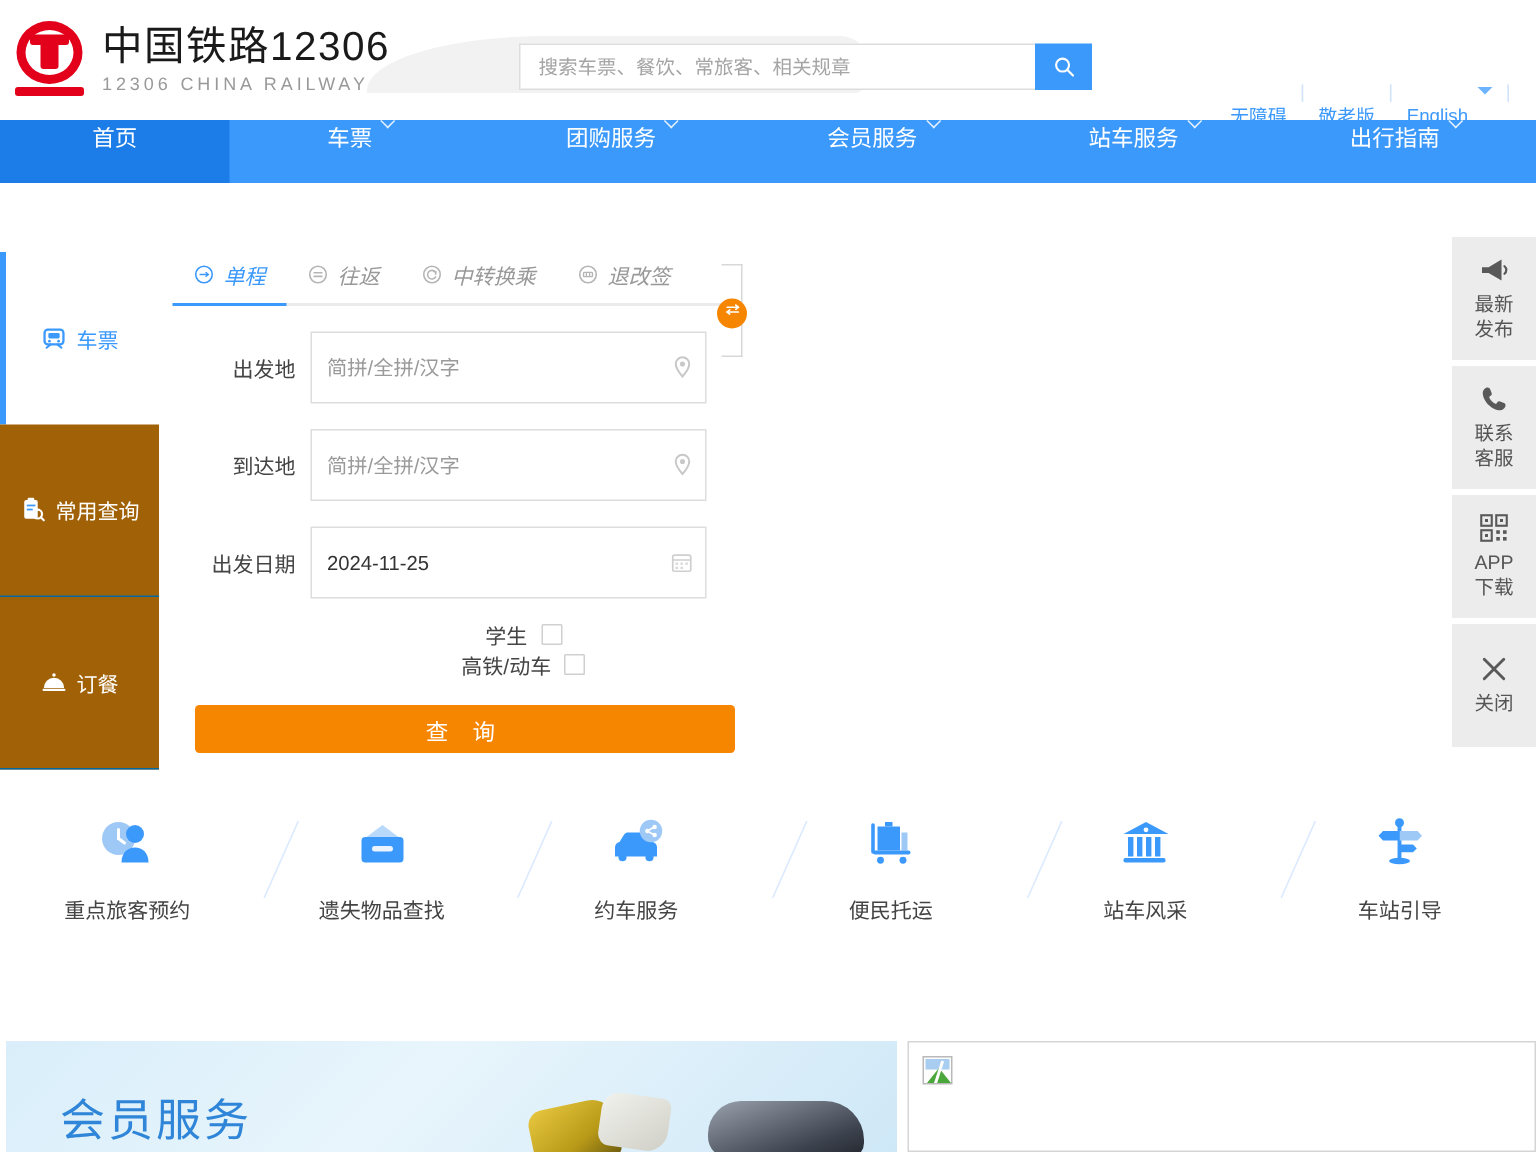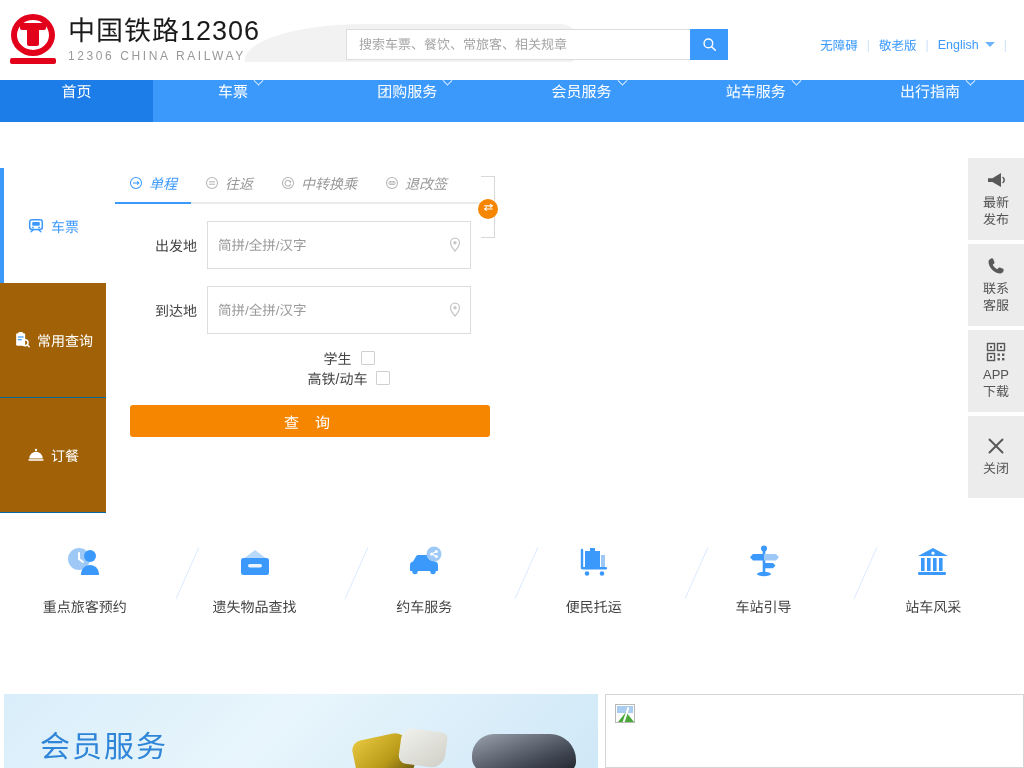--- a/index.html
+++ b/index.html
@@ -97,21 +97,21 @@
   }
   .search-btn svg { display: block; }
 
   .top-links {
     position: absolute;
     right: 8px; top: 35px;
     display: flex; align-items: center;
     font-size: 12.5px;
     color: #3b99fc;
   }
-  .top-links a { color: #3b99fc; text-decoration: none; cursor: pointer; }
+  .top-links a { color: #3b99fc; text-decoration: none; cursor: pointer; margin-top: 32px; }
   .top-links .sep { color: #cfe3fb; margin: 0 9px; }
   .caret-small {
     display: inline-block;
     margin-left: 6px;
     border-left: 5px solid transparent;
     border-right: 5px solid transparent;
     border-top: 5px solid #6cb4ff;
     vertical-align: middle;
   }
 
@@ -606,20 +606,37 @@
         <svg width="13" height="13" viewBox="0 0 14 14">
           <line x1="3" y1="5.2" x2="11" y2="5.2" stroke="#fff" stroke-width="1.2" stroke-linecap="round"></line>
           <polyline points="9.2,3.7 11,5.2 9.2,6.7" fill="none" stroke="#fff" stroke-width="1.2" stroke-linecap="round"></polyline>
           <line x1="3" y1="8.6" x2="11" y2="8.6" stroke="#fff" stroke-width="1.2" stroke-linecap="round"></line>
           <polyline points="4.8,7.1 3,8.6 4.8,10.1" fill="none" stroke="#fff" stroke-width="1.2" stroke-linecap="round"></polyline>
         </svg>
       </span>
     </div>
 
     
+    <div class="form-row">
+      <div class="form-label">出发日期</div>
+      <div class="field">
+        <input type="text" value="2024-11-25" style="">
+        <span class="field-ico">
+          <svg width="15" height="15" viewBox="0 0 16 16">
+            <rect x="1.6" y="2.8" width="12.8" height="11.4" rx="1.2" fill="none" stroke="#cfcfcf" stroke-width="1.2"></rect>
+            <line x1="1.6" y1="6.2" x2="14.4" y2="6.2" stroke="#cfcfcf" stroke-width="1.2"></line>
+            <rect x="3.6" y="8" width="1.7" height="1.7" fill="#d8d8d8"></rect>
+            <rect x="7.1" y="8" width="1.7" height="1.7" fill="#d8d8d8"></rect>
+            <rect x="10.6" y="8" width="1.7" height="1.7" fill="#d8d8d8"></rect>
+            <rect x="3.6" y="11" width="1.7" height="1.7" fill="#d8d8d8"></rect>
+            <rect x="7.1" y="11" width="1.7" height="1.7" fill="#d8d8d8"></rect>
+          </svg>
+        </span>
+      </div>
+    </div>
 
     
     <div class="check-row">
       <div class="check-item">
         <span>学生</span>
         <span class="cb"></span>
       </div>
       <div class="check-gap"></div>
       <div class="check-item">
         <span>高铁/动车</span>
@@ -731,42 +748,42 @@
         <rect x="10" y="24" width="25" height="2.6" rx="1.3" fill="#3b99fc"></rect>
         <path d="M10 7 L10 25" stroke="#3b99fc" stroke-width="2.4" stroke-linecap="round"></path>
         <circle cx="15" cy="30.5" r="2.3" fill="#3b99fc"></circle>
         <circle cx="30" cy="30.5" r="2.3" fill="#3b99fc"></circle>
       </svg>
       <span class="sv-label">便民托运</span>
     </div>
 
     <div class="service">
       <svg class="sv-ico" width="44" height="40" viewBox="0 0 44 40">
-        <circle cx="22" cy="5.5" r="3" fill="#3b99fc"></circle>
-        <rect x="20.7" y="7" width="2.6" height="23" fill="#3b99fc"></rect>
-        <path d="M22 11 L34 11 L37 14.2 L34 17.4 L22 17.4 Z" fill="#9ec9f7"></path>
-        <path d="M22 11 L11 11 L8 14.2 L11 17.4 L22 17.4 Z" fill="#3b99fc"></path>
-        <path d="M22 20 L31 20 L33.5 22.6 L31 25.2 L22 25.2 Z" fill="#3b99fc"></path>
-        <ellipse cx="22" cy="31" rx="7" ry="2.2" fill="#3b99fc"></ellipse>
-      </svg>
-      <span class="sv-label">车站引导</span>
-    </div>
-
-    <div class="service">
-      <svg class="sv-ico" width="44" height="40" viewBox="0 0 44 40">
         <path d="M22 5 L37 13 L7 13 Z" fill="#3b99fc"></path>
         <circle cx="22" cy="10.2" r="1.6" fill="#ffffff"></circle>
         <rect x="10" y="15" width="3.6" height="13" fill="#3b99fc"></rect>
         <rect x="16" y="15" width="3.6" height="13" fill="#3b99fc"></rect>
         <rect x="22" y="15" width="3.6" height="13" fill="#3b99fc"></rect>
         <rect x="28" y="15" width="3.6" height="13" fill="#3b99fc"></rect>
         <rect x="7" y="29" width="28" height="3" rx="1.2" fill="#3b99fc"></rect>
       </svg>
       <span class="sv-label">站车风采</span>
     </div>
+
+    <div class="service">
+      <svg class="sv-ico" width="44" height="40" viewBox="0 0 44 40">
+        <circle cx="22" cy="5.5" r="3" fill="#3b99fc"></circle>
+        <rect x="20.7" y="7" width="2.6" height="23" fill="#3b99fc"></rect>
+        <path d="M22 11 L34 11 L37 14.2 L34 17.4 L22 17.4 Z" fill="#9ec9f7"></path>
+        <path d="M22 11 L11 11 L8 14.2 L11 17.4 L22 17.4 Z" fill="#3b99fc"></path>
+        <path d="M22 20 L31 20 L33.5 22.6 L31 25.2 L22 25.2 Z" fill="#3b99fc"></path>
+        <ellipse cx="22" cy="31" rx="7" ry="2.2" fill="#3b99fc"></ellipse>
+      </svg>
+      <span class="sv-label">车站引导</span>
+    </div>
   </div>
 </div>
 
 <div class="banners">
   <div class="banner-member">
     <div class="banner-obj-a"></div>
     <div class="banner-obj-b"></div>
     <div class="banner-obj-c"></div>
     <div class="banner-title">会员服务</div>
   </div>

